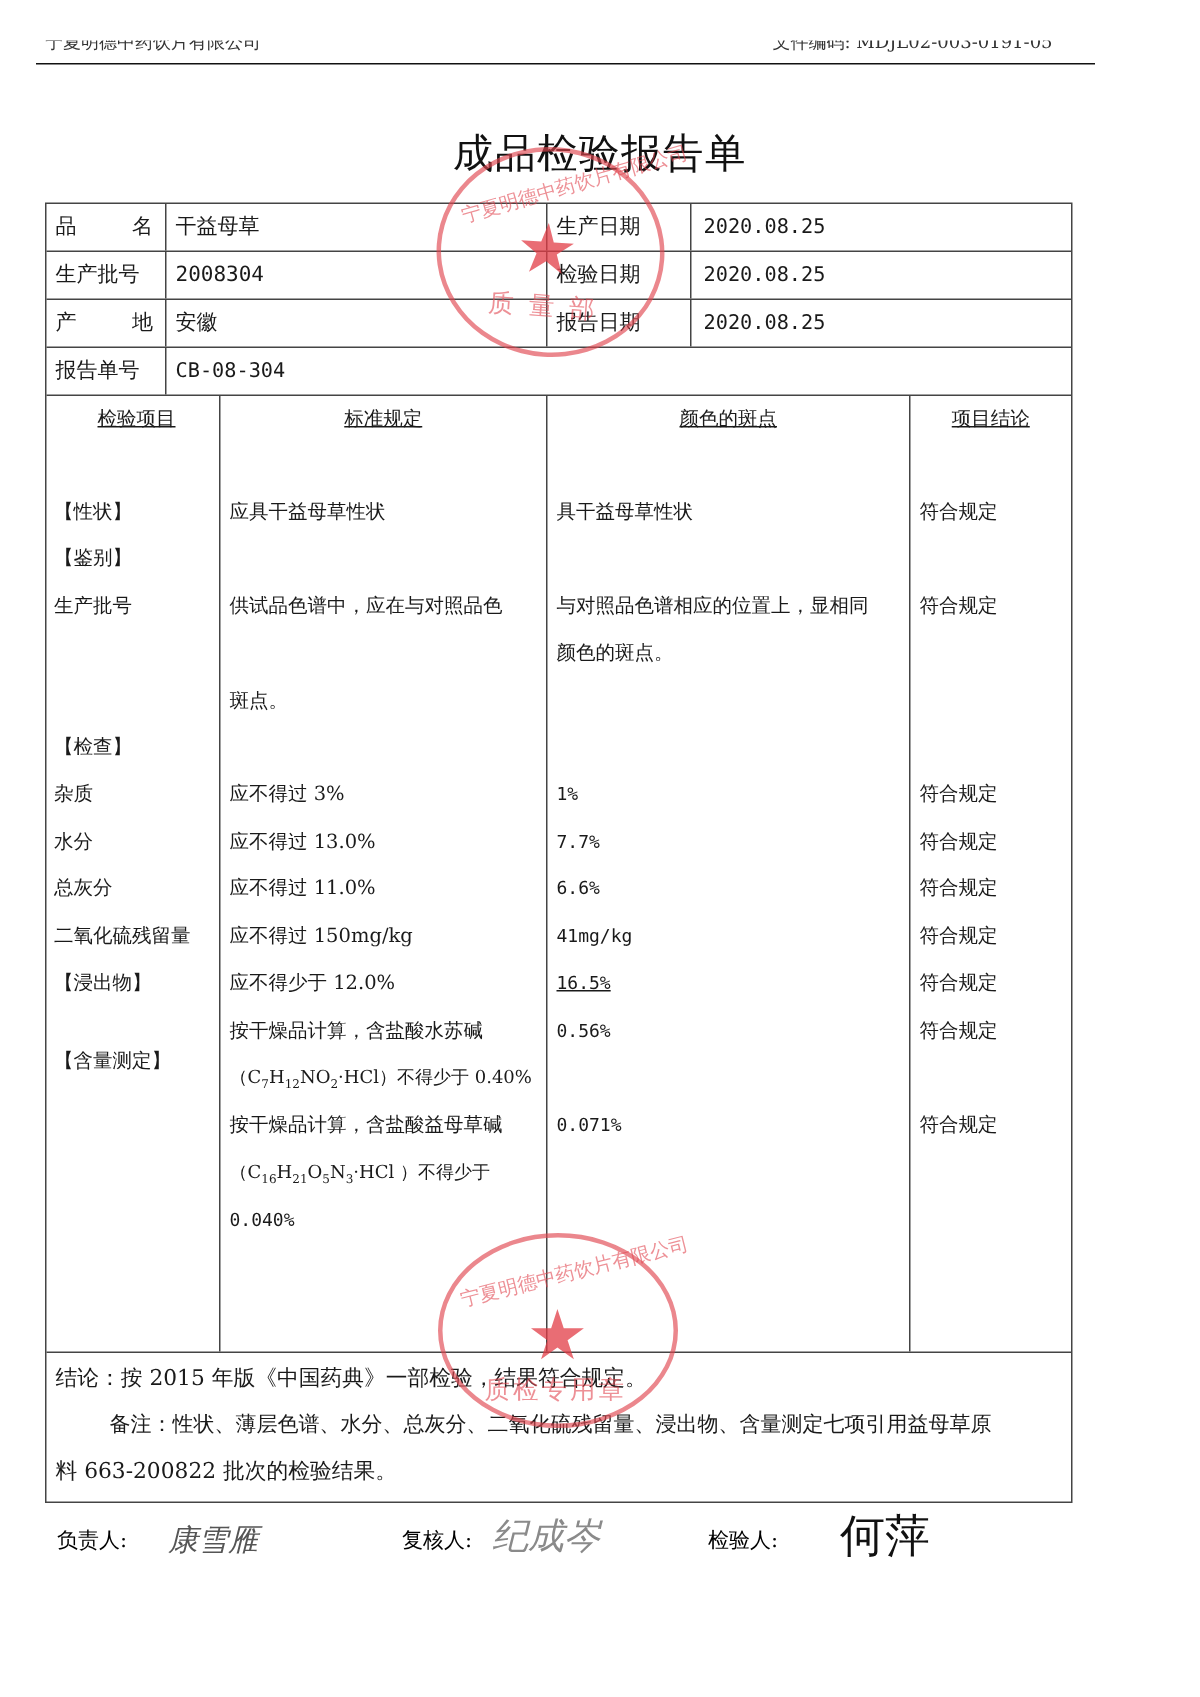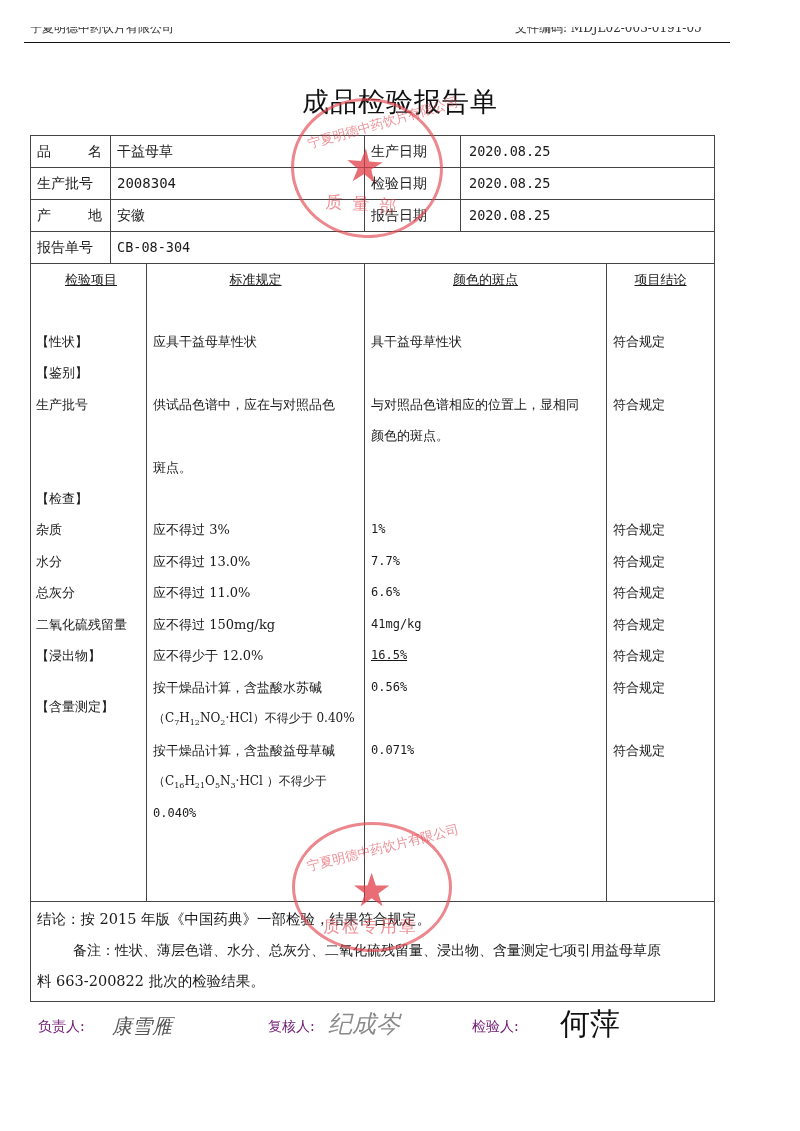--- a/index.html
+++ b/index.html
@@ -25,21 +25,21 @@
   .col.a { width: 116px; padding-left: 5px; }
   .col.b { width: 218px; padding-left: 6px; }
   .col.c { width: 242px; padding-left: 6px; }
   .col.d { flex: 1; padding-left: 6px; }
   .cell { position: absolute; left: 6px; right: 4px; line-height: 31px; white-space: nowrap; }
   .col.a .cell { left: 5px; }
   .th { text-decoration: underline; text-align: center; left: 0; right: 0; }
   .mono { font-family: "DejaVu Sans Mono", "Liberation Mono", monospace; font-size: 12px; }
   sub { font-size: 8px; }
   .foot { padding: 2px 6px 4px 6px; font-size: 14.5px; line-height: 31px; }
-  .sig { position: absolute; top: 1018px; font-size: 14px; color: #701a75; }
+  .sig { position: absolute; top: 1018px; font-size: 14px; color: #000000; }
   .sign { position: absolute; font-family: "DejaVu Sans", sans-serif; }
   .stamp { position: absolute; border: 3px solid rgba(225,70,80,0.65); border-radius: 50%; pointer-events: none; }
   .stamp .star { position: absolute; color: rgba(225,60,70,0.75); font-size: 46px; line-height: 1; }
   .stamp .arc { position: absolute; color: rgba(225,70,80,0.6); font-size: 15px; white-space: nowrap; }
   .stamp .dept { position: absolute; color: rgba(225,70,80,0.6); font-size: 17px; letter-spacing: 10px; white-space: nowrap; }
 </style>
 </head>
 <body>
 
 <div class="hdr-text" style="left:30px;"><span>宁夏明德中药饮片有限公司</span></div>

